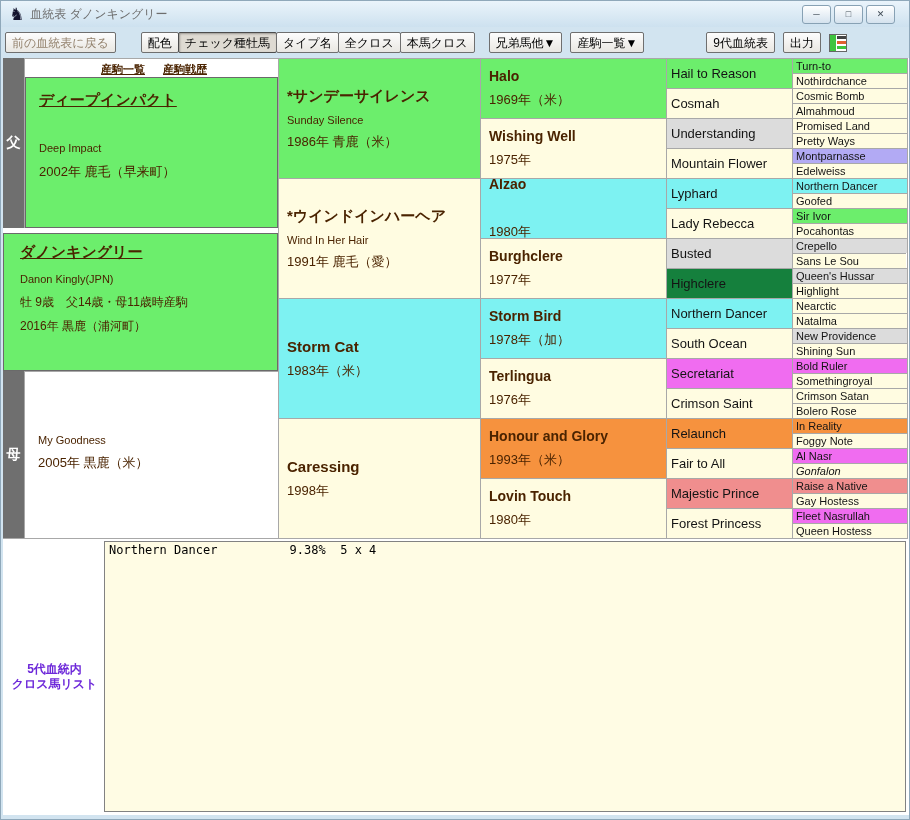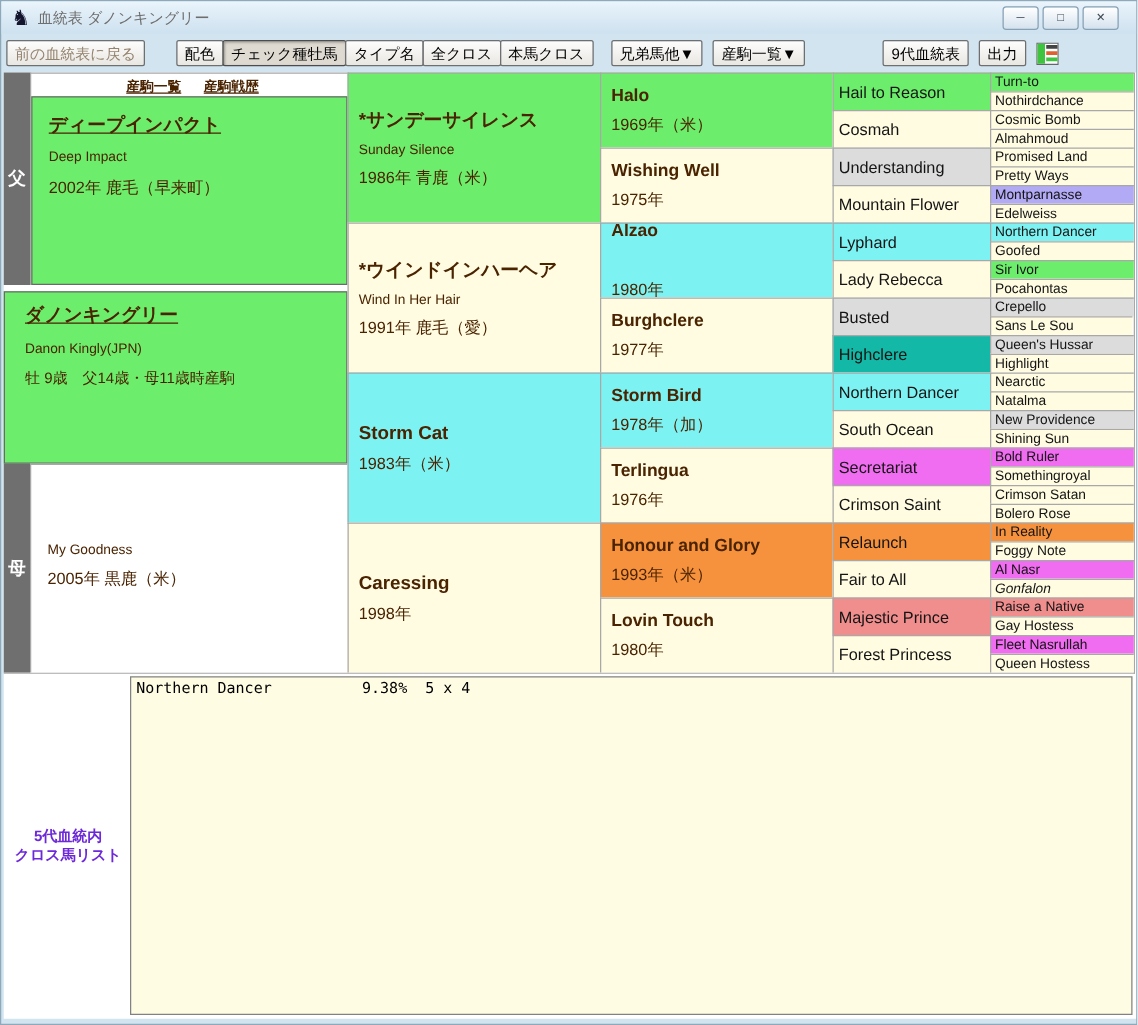--- a/index.html
+++ b/index.html
@@ -35,21 +35,21 @@
   .col .hyear{margin-top:7px;}
   .g4name{font-size:13px;color:#141414;padding-left:4px;white-space:nowrap;}
   .g5name{font-size:11px;color:#141414;padding-left:3px;white-space:nowrap;line-height:12px;}
   .sidebar{position:absolute;left:0;width:21px;background:#6f6f6f;color:#fff;display:flex;align-items:center;justify-content:center;font-weight:bold;font-size:14px;}
   #father-bar{top:0;height:170px;}
   #mother-bar{top:313px;height:167px;}
   .fcell{position:absolute;left:21px;top:0;width:254px;height:170px;background:#fff;border-top:1px solid #a8a8a8;border-left:1px solid #a8a8a8;box-sizing:border-box;}
   .toplinks{display:flex;gap:18px;padding:3px 0 0 76px;font-size:11px;font-weight:bold;}
   .plink{color:#4a2300;text-decoration:underline;white-space:nowrap;}
   .fbox{position:absolute;left:0;top:18px;right:0;bottom:0;border:1px solid #6a6a6a;box-sizing:border-box;padding:13px 0 0 13px;}
-  .fbox .hen{margin-top:10px;}
+  .fbox .hen{margin-top:32px;}
   .fbox .hyear{margin-top:9px;}
   .subjbox{position:absolute;left:0;top:175px;width:275px;height:138px;border:1px solid #6a6a6a;box-sizing:border-box;padding:9px 0 0 16px;}
   .subj-en{font-size:11px;color:#4a2300;margin-top:11px;white-space:nowrap;}
   .subj-info{font-size:12px;color:#4a2300;margin-top:9px;white-space:nowrap;}
   .subj-info2{font-size:12px;color:#4a2300;margin-top:7px;white-space:nowrap;}
   .mcell{position:absolute;left:21px;top:313px;width:254px;height:167px;background:#fff;border-top:1px solid #a8a8a8;border-left:1px solid #a8a8a8;box-sizing:border-box;padding:15px 0 0 13px;}
   .mcell .hen{margin-top:47px;}
   .mcell .hyear{margin-top:8px;}
   
   .cross-label{position:absolute;left:3px;top:604px;width:97px;text-align:center;font-weight:bold;font-size:12px;color:#6d28d9;line-height:15px;}
@@ -117,20 +117,21 @@
           <div class="hname big ul">ディープインパクト</div>
           <div class="hen">Deep Impact</div>
           <div class="hyear">2002年 鹿毛（早来町）</div>
         </div>
       </div>
 
       <div class="subjbox" style="background: rgb(108, 238, 108);">
         <div class="hname big ul">ダノンキングリー</div>
         <div class="subj-en">Danon Kingly(JPN)</div>
         <div class="subj-info">牡 9歳　父14歳・母11歳時産駒</div>
+        <div class="subj-info2">2016年 黒鹿（浦河町）</div>
       </div>
 
       <div class="mcell" style="background: rgb(255, 255, 255);">
         <div class="hen">My Goodness</div>
         <div class="hyear">2005年 黒鹿（米）</div>
       </div>
     <div class="pcell col" style="left: 275px; top: 0px; width: 202px; height: 120px; background: rgb(108, 238, 108);">
           <div class="hname big">*サンデーサイレンス</div>
           <div class="hen">Sunday Silence</div>
           <div class="hyear">1986年 青鹿（米）</div>
@@ -194,21 +195,21 @@
         </div>
         <div class="pcell vc" style="left: 663px; top: 120px; width: 126px; height: 30px; background: rgb(125, 242, 242);">
           <div class="g4name">Lyphard</div>
         </div>
         <div class="pcell vc" style="left: 663px; top: 150px; width: 126px; height: 30px; background: rgb(255, 252, 225);">
           <div class="g4name">Lady Rebecca</div>
         </div>
         <div class="pcell vc" style="left: 663px; top: 180px; width: 126px; height: 30px; background: rgb(220, 220, 220);">
           <div class="g4name">Busted</div>
         </div>
-        <div class="pcell vc" style="left: 663px; top: 210px; width: 126px; height: 30px; background: #14b8a6;">
+        <div class="pcell vc" style="left: 663px; top: 210px; width: 126px; height: 30px; background: #15803d;">
           <div class="g4name">Highclere</div>
         </div>
         <div class="pcell vc" style="left: 663px; top: 240px; width: 126px; height: 30px; background: rgb(125, 242, 242);">
           <div class="g4name">Northern Dancer</div>
         </div>
         <div class="pcell vc" style="left: 663px; top: 270px; width: 126px; height: 30px; background: rgb(255, 252, 225);">
           <div class="g4name">South Ocean</div>
         </div>
         <div class="pcell vc" style="left: 663px; top: 300px; width: 126px; height: 30px; background: rgb(240, 108, 240);">
           <div class="g4name">Secretariat</div>

